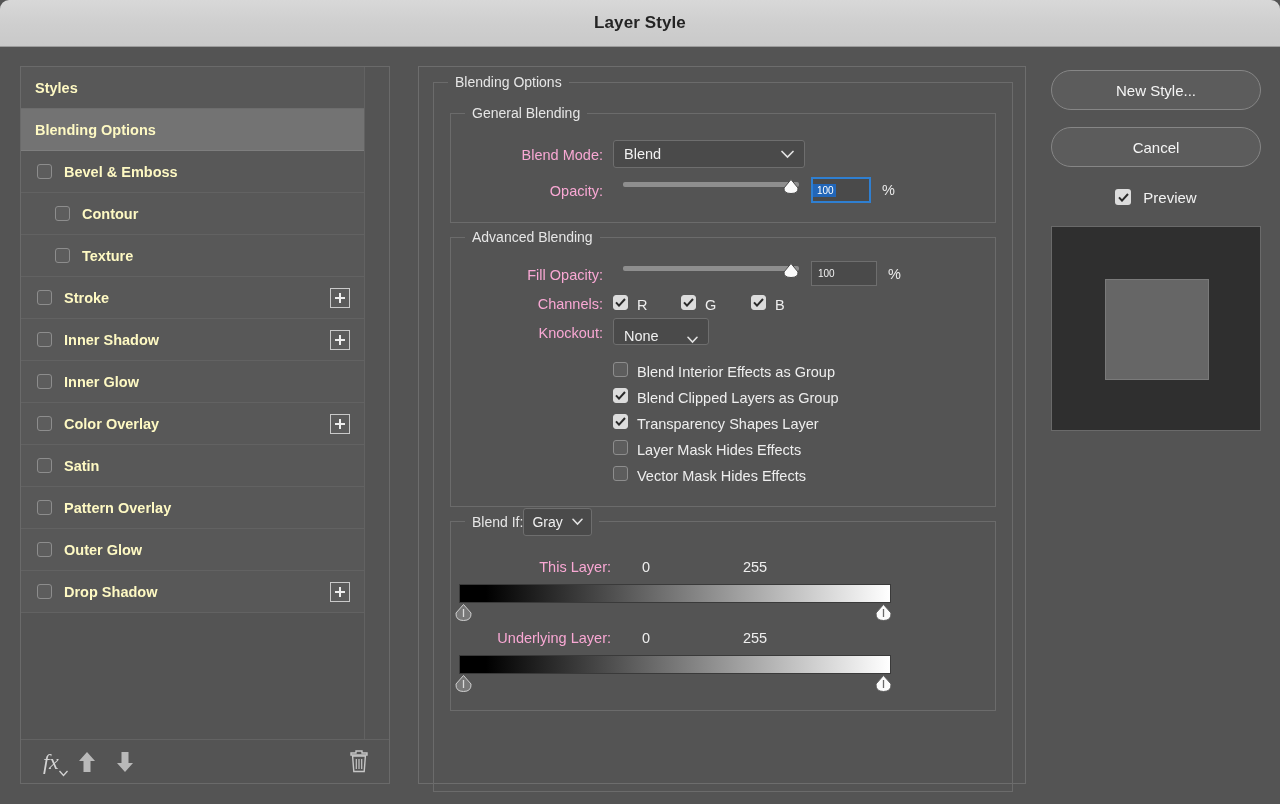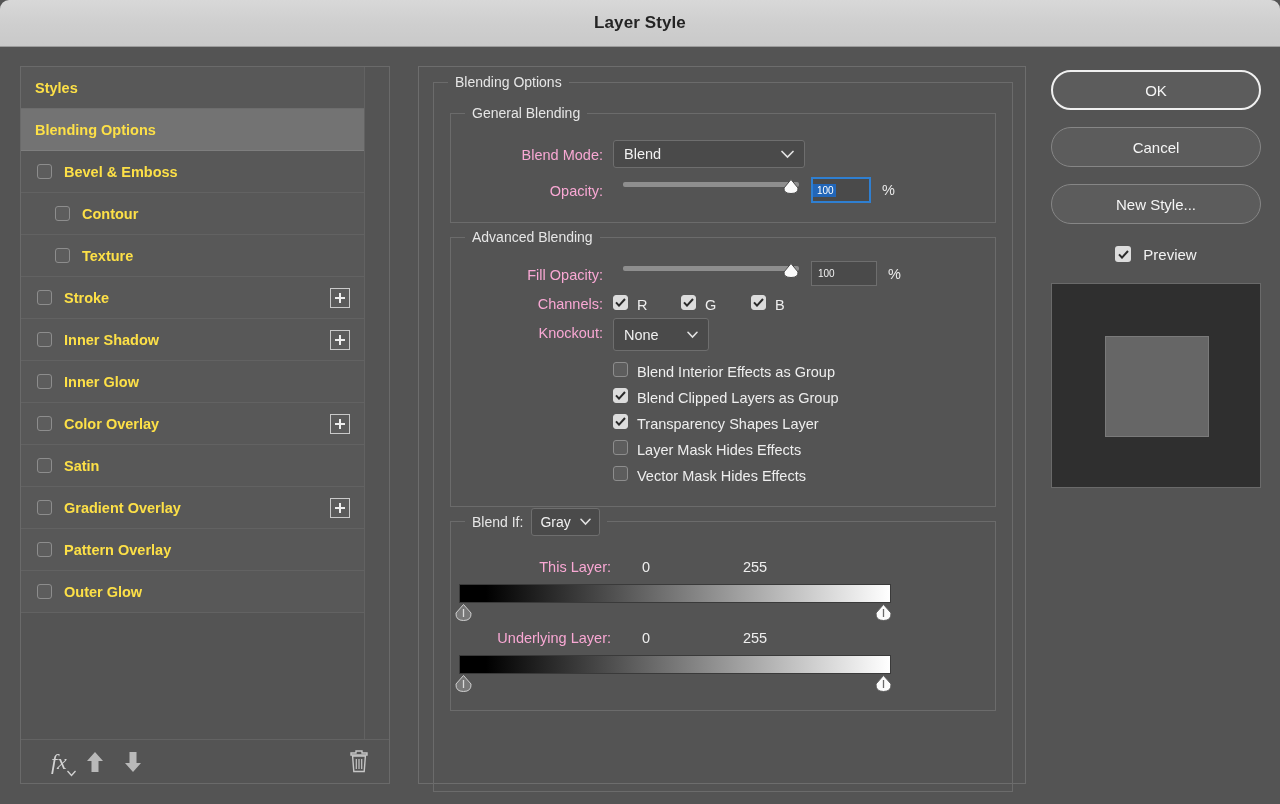--- a/index.html
+++ b/index.html
@@ -82,21 +82,21 @@
   .style-row.header-row {
     background: #585858;
     border-bottom: 1px solid #6d6d6d;
   }
   .style-row.selected {
     background: #737373;
     border-bottom: 1px solid #7e7e7e;
   }
   .style-row .row-label {
     font-size: 14.5px;
-    color: #fde047;
+    color: #fef9c3;
     font-weight: bold;
     white-space: nowrap;
   }
   .style-row.header-row .row-label { padding-left: 14px; }
   .style-row.selected .row-label { padding-left: 14px; }
   .style-row .fx-check {
     width: 15px; height: 15px;
     margin-left: 16px;
     margin-right: 12px;
     background: #5d5d5d;
@@ -136,21 +136,21 @@
     margin-left: 18px;
     display: flex;
     align-items: center;
     justify-content: center;
   }
   #styles-toolbar .tb-icon.fx-glyph {
     font-family: "Liberation Serif", serif;
     font-style: italic;
     font-size: 22px;
     color: #d3d3d3;
-    margin-left: 30px;
+    margin-left: 22px;
   }
   #styles-toolbar .tb-spacer { flex: 1 1 auto; }
   #styles-toolbar .tb-icon.trash { margin-right: 20px; margin-left: 0; }
 
   
   #main-panel {
     position: absolute;
     left: 418px; top: 66px;
     width: 608px;
     height: 718px;
@@ -434,40 +434,40 @@
               <path d="M5 1h2v4h4v2H7v4H5V7H1V5h4z" fill="#ededed"></path>
             </svg>
         </span>
       </div>
 
       <div class="style-row">
         <span class="fx-check"></span>
         <span class="row-label">Satin</span>
       </div>
 
-      <div class="style-row">
-        <span class="fx-check"></span>
-        <span class="row-label">Gradient Overlay</span>
+
+      <div class="style-row">
+        <span class="fx-check"></span>
+        <span class="row-label">Pattern Overlay</span>
+      </div>
+
+      <div class="style-row">
+        <span class="fx-check"></span>
+        <span class="row-label">Outer Glow</span>
+      </div>
+
+      <div class="style-row">
+        <span class="fx-check"></span>
+        <span class="row-label">Drop Shadow</span>
         <span class="plus-btn">
           <svg width="12" height="12" viewBox="0 0 12 12">
               <path d="M5 1h2v4h4v2H7v4H5V7H1V5h4z" fill="#ededed"></path>
             </svg>
         </span>
       </div>
-
-      <div class="style-row">
-        <span class="fx-check"></span>
-        <span class="row-label">Pattern Overlay</span>
-      </div>
-
-      <div class="style-row">
-        <span class="fx-check"></span>
-        <span class="row-label">Outer Glow</span>
-      </div>
-
 
     </div>
 
     <div id="styles-scroll-divider"></div>
 
     <div id="styles-toolbar">
       <span class="tb-icon fx-glyph">
         <span style="position:relative;">fx<svg style="position:absolute;left:100%;bottom:-2px;" width="9" height="7" viewBox="0 0 9 7">
               <path d="M0.5 1 L4.5 5.5 L8.5 1" stroke="#d3d3d3" stroke-width="1.3" fill="none"></path>
             </svg></span>
@@ -560,21 +560,21 @@
         <span class="cb-text" style="left:254px; top:59px;">G</span>
 
         <span class="cb on" style="left:300px; top:57px;">
           <svg width="11" height="9" viewBox="0 0 11 9">
               <path d="M1 4.3 L4 7.6 L10 1" stroke="#2a2a2a" stroke-width="2" fill="none"></path>
             </svg>
         </span>
         <span class="cb-text" style="left:324px; top:59px;">B</span>
 
         <span class="field-label" style="left:0; top:87px; width:152px;">Knockout:</span>
-        <div class="ps-select" style="left:162px; top:80px; width:96px; height:33px;">
+        <div class="ps-select" style="left:162px; top:80px; width:96px; height:27px;align-items:flex-end;">
           <span class="sel-value">None</span>
           <span class="chev">
             <svg width="11" height="8" viewBox="0 0 11 8">
                 <path d="M1 1.3 L5.5 6 L10 1.3" stroke="#e2e2e2" stroke-width="1.6" fill="none" stroke-linecap="round"></path>
               </svg>
           </span>
         </div>
 
         <span class="cb off" style="left:162px; top:124px;"></span>
         <span class="cb-text" style="left:186px; top:126px;">Blend Interior Effects as Group</span>
@@ -594,21 +594,21 @@
         <span class="cb-text" style="left:186px; top:178px;">Transparency Shapes Layer</span>
 
         <span class="cb off" style="left:162px; top:202px;"></span>
         <span class="cb-text" style="left:186px; top:204px;">Layer Mask Hides Effects</span>
 
         <span class="cb off" style="left:162px; top:228px;"></span>
         <span class="cb-text" style="left:186px; top:230px;">Vector Mask Hides Effects</span>
       </div>
 
       <div class="group-box" id="blend-if-box">
-        <span class="group-legend" style="display:flex; align-items:center; gap:8px; top:-14px; left:14px;text-align:right;">
+        <span class="group-legend" style="display:flex; align-items:center; gap:0; top:-14px; left:14px;text-align:right;">
           <span>Blend If:</span>
           <span style="display:inline-flex; align-items:center; background:#4a4a4a; border:1px solid #6e6e6e; border-radius:3px; height:26px; padding:0 8px; color:#f0f0f0;">
             <span>Gray</span>
             <span style="margin-left:9px; display:inline-flex;">
               <svg width="11" height="8" viewBox="0 0 11 8">
                   <path d="M1 1.3 L5.5 6 L10 1.3" stroke="#e2e2e2" stroke-width="1.6" fill="none" stroke-linecap="round"></path>
                 </svg>
             </span>
           </span>
         </span>
@@ -645,23 +645,22 @@
               <path d="M8.5 0.5 L16 9 Q16.5 16.5 8.5 16.5 Q0.5 16.5 1 9 Z" fill="#fbfbfb" stroke="#5a5a5a" stroke-width="1"></path>
               <path d="M8.5 5 V13" stroke="#6a6a6a" stroke-width="1.3"></path>
             </svg>
         </span>
       </div>
 
     </div>
   </div>
 
   <div id="right-col">
-    <div class="ps-button default-btn">OK</div>
+    <div class="ps-button">New Style...</div>
     <div class="ps-button">Cancel</div>
-    <div class="ps-button">New Style...</div>
 
     <div id="preview-row">
       <span class="cb-inline">
         <svg width="11" height="9" viewBox="0 0 11 9">
             <path d="M1 4.3 L4 7.6 L10 1" stroke="#2a2a2a" stroke-width="2" fill="none"></path>
           </svg>
       </span>
       <span class="pv-label">Preview</span>
     </div>
 

